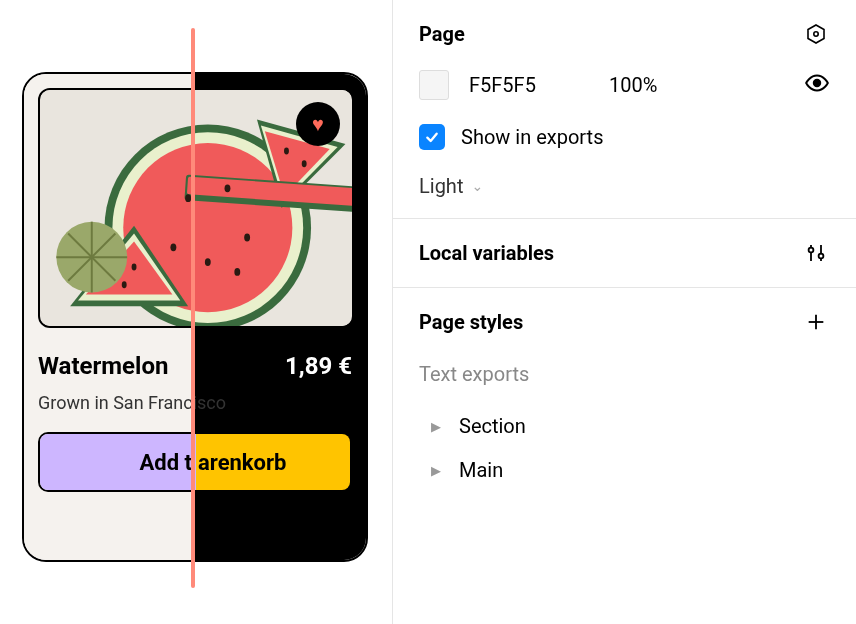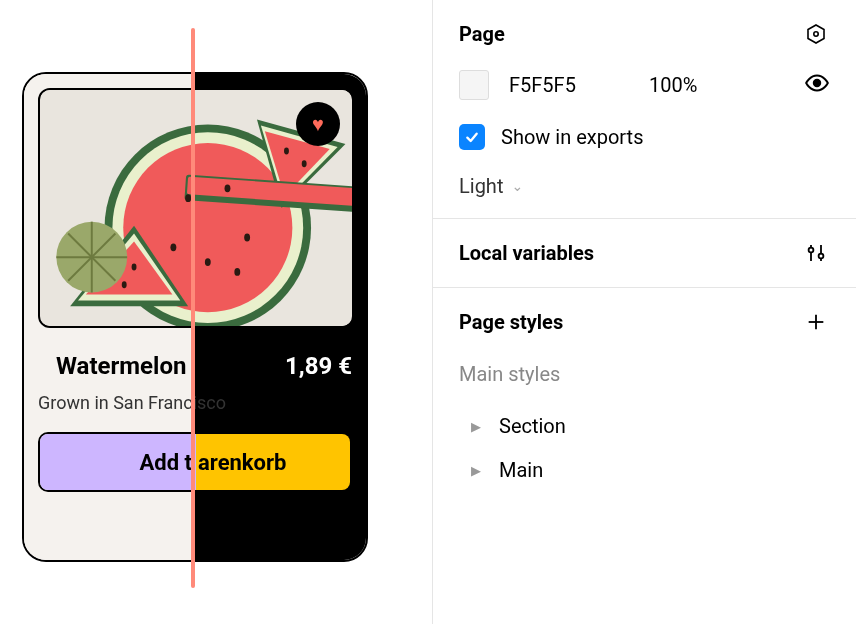--- a/index.html
+++ b/index.html
@@ -48,21 +48,21 @@
     right: 12px; top: 12px;
     width: 44px; height: 44px;
     border-radius: 50%;
     background: #000;
     display: flex; align-items: center; justify-content: center;
   }
   .heart-icon { color: #ff6b5b; font-size: 20px; }
   .title-row {
     position: absolute;
     left: 14px; right: 14px; top: 278px;
-    display: flex; justify-content: space-between; align-items: flex-start; margin-left: 18px;
+    display: flex; justify-content: space-between; align-items: flex-start;
   }
   .product-title { font-size: 24px; font-weight: 700; }
   .price { font-size: 24px; font-weight: 700; color: #fff; }
   .subtitle {
     position: absolute;
     left: 14px; top: 318px;
     font-size: 18px; color: #333;
   }
   .btn {
     position: absolute;
@@ -85,21 +85,21 @@
     position: absolute;
     left: 191px; top: 28px;
     width: 4px; height: 560px;
     background: #ff8a7a;
     border-radius: 2px;
   }
   .panel {
     flex: 1;
     border-left: 1px solid #e5e5e5;
     padding: 0;
-    display: flex; flex-direction: column; margin-left: 40px;
+    display: flex; flex-direction: column;
   }
   .section {
     padding: 20px 26px;
     border-bottom: 1px solid #e5e5e5;
   }
   .section.no-border { border-bottom: none; }
   .section-head {
     display: flex; justify-content: space-between; align-items: center;
   }
   .section-title { font-size: 20px; font-weight: 700; }
@@ -271,21 +271,21 @@
       <span class="section-title">Page styles</span>
       <span class="icon-btn plus-icon">
         <svg width="22" height="22" viewBox="0 0 24 24" fill="none" stroke="#000" stroke-width="2">
           <line x1="12" y1="4" x2="12" y2="20"></line>
           <line x1="4" y1="12" x2="20" y2="12"></line>
         </svg>
       </span>
     </div>
 
     <div style="margin-top:26px">
-      <div class="text-styles-label">Main styles</div>
+      <div class="text-styles-label">Text exports</div>
       <div class="style-item">
         <span class="style-caret">▶</span>
         <span class="style-name">Section</span>
       </div>
       <div class="style-item">
         <span class="style-caret">▶</span>
         <span class="style-name">Main</span>
       </div>
     </div>
   </div>

